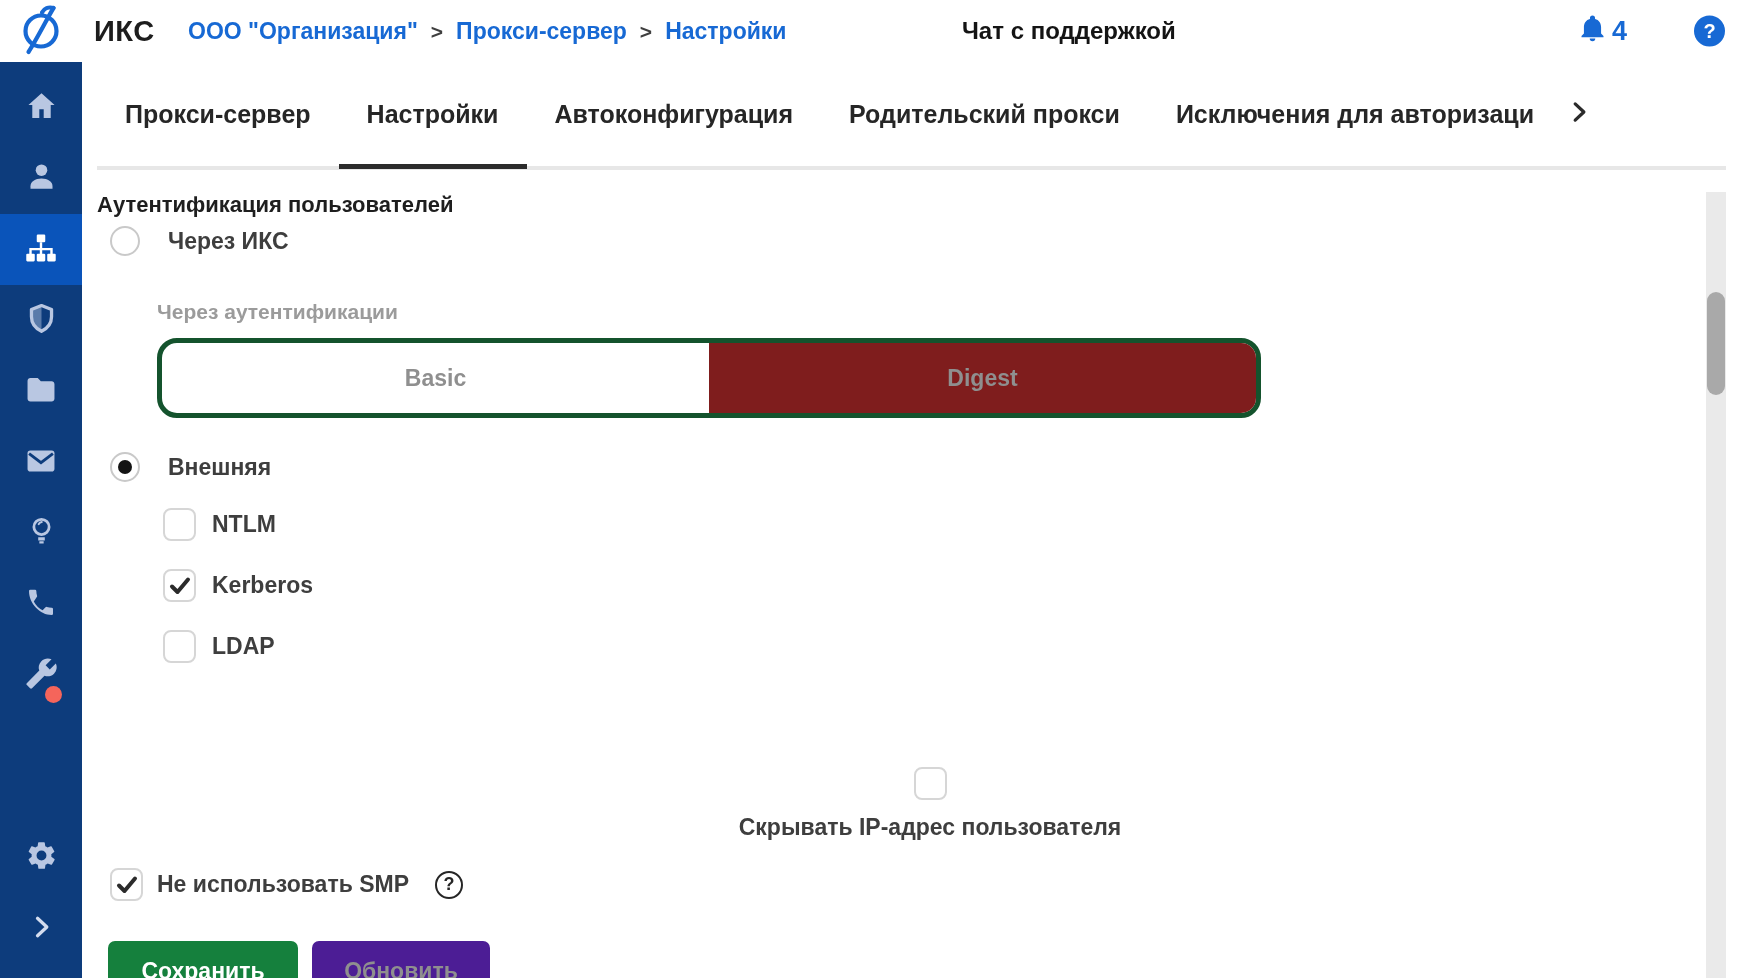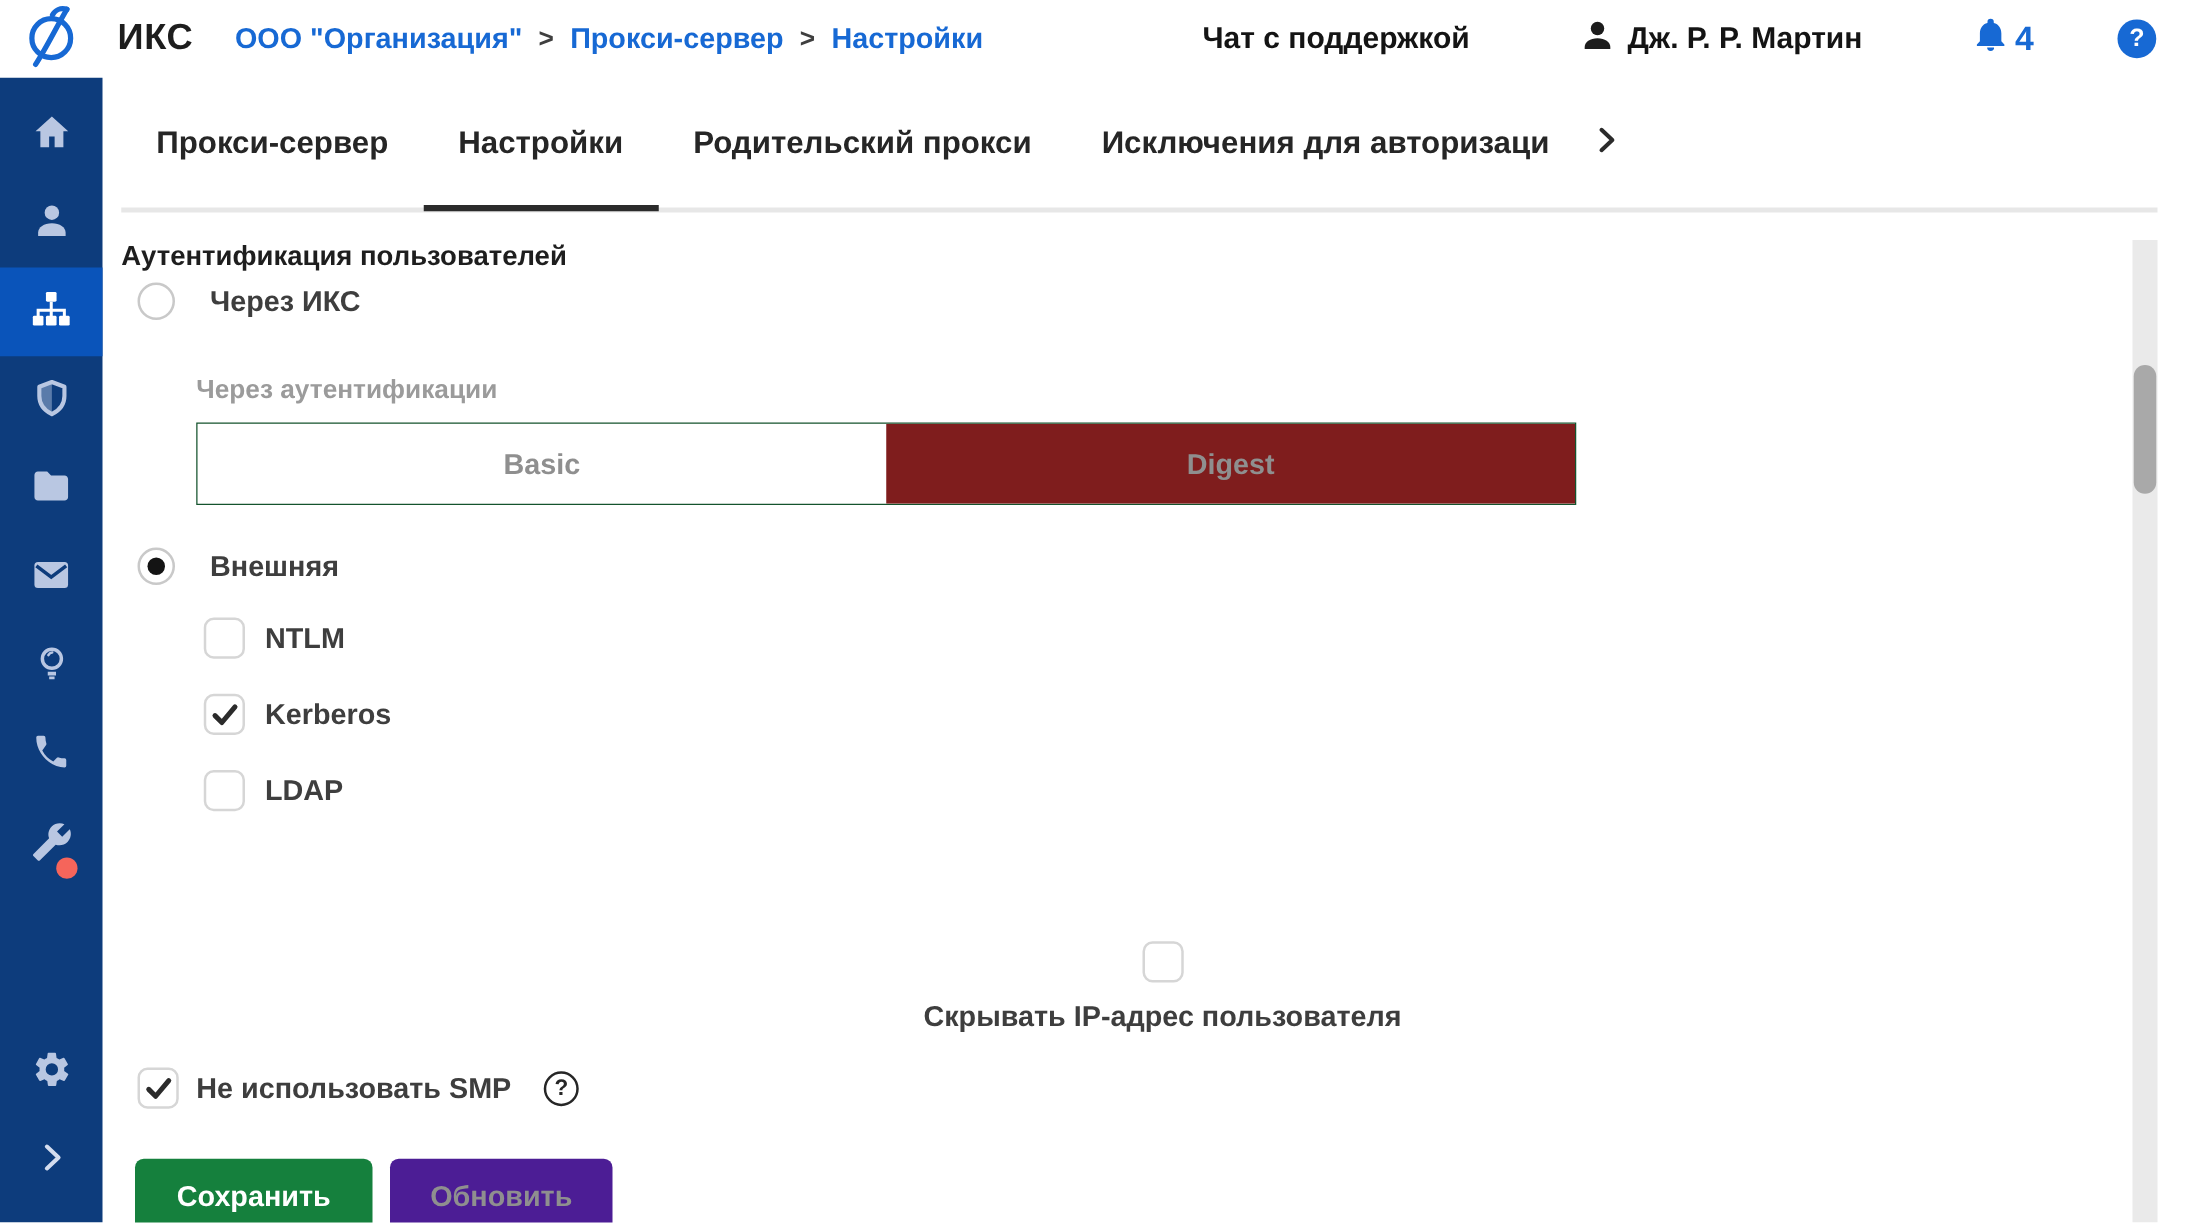--- a/index.html
+++ b/index.html
@@ -58,22 +58,22 @@
 
   .radio-row { display:flex; align-items:center; margin:8px 0 0 13px; gap:28px; cursor:pointer; }
   .radio-row.second { margin-top:34px; }
   .radio { width:30px; height:30px; border-radius:50%; border:2px solid #c9c9c9;
     background:#fff; display:flex; align-items:center; justify-content:center; flex:0 0 auto; }
   .radio .dot { width:14px; height:14px; border-radius:50%; background:#141414; }
   .radio-label { font-size:23px; font-weight:800; color:#3e3e3e; }
 
   .scheme-group { margin-left:60px; }
   .scheme-label { margin-top:44px; font-size:21px; font-weight:700; color:#9b9b9b; }
-  .segmented { margin-top:14px; width:1104px; height:66px; border:1px solid #14532d;
-    border-radius:0; display:flex; overflow:hidden; background:#fff; }
+  .segmented { margin-top:14px; width:1104px; height:80px; border:5px solid #14532d;
+    border-radius:20px; display:flex; overflow:hidden; background:#fff; }
   .segment { flex:1; display:flex; align-items:center; justify-content:center;
     font-size:23px; font-weight:800; color:#8f8f8f; cursor:pointer; }
   .segment.inactive { background:#7f1d1d; }
 
   .methods { margin-left:66px; }
   .check-row { display:flex; align-items:center; gap:16px; margin-top:28px; cursor:pointer; }
   .methods .check-row:first-child { margin-top:26px; }
   .checkbox { width:33px; height:33px; border:2px solid #d6d6d6; border-radius:8px;
     background:#fff; display:flex; align-items:center; justify-content:center; flex:0 0 auto; }
   .check-label { font-size:23px; font-weight:800; color:#3e3e3e; }
@@ -114,29 +114,20 @@
   <div class="breadcrumb">
     <span class="crumb">ООО "Организация"</span>
     <span class="crumb-sep">&gt;</span>
     <span class="crumb">Прокси-сервер</span>
     <span class="crumb-sep">&gt;</span>
     <span class="crumb">Настройки</span>
   </div>
 
   <div class="chat">Чат с поддержкой</div>
 
-  <div class="user">
-    <span>
-      <svg width="30" height="30" viewBox="0 0 24 24" fill="#1c1c1c">
-        <circle cx="12" cy="7.4" r="4.3"></circle>
-        <path d="M12 13.6c-4.7 0-8.2 2.4-8.2 5.6v1.4h16.4v-1.4c0-3.2-3.5-5.6-8.2-5.6z"></path>
-      </svg>
-    </span>
-    <span class="user-name">Дж. Р. Р. Мартин</span>
-  </div>
 
   <div class="bell-wrap">
     <span>
       <svg width="29" height="31" viewBox="0 0 24 24" fill="#1769d4">
         <path d="M12 22.2a2.3 2.3 0 0 0 2.3-2.3H9.7A2.3 2.3 0 0 0 12 22.2zm7.1-6.4v-5.2c0-3.4-1.8-6.2-5-6.9v-.8a2.1 2.1 0 0 0-4.2 0v.8c-3.2.7-5 3.5-5 6.9v5.2l-2 2v1.1h18.2v-1.1z"></path>
       </svg>
     </span>
     <span class="bell-count">4</span>
   </div>
 
@@ -236,20 +227,21 @@
       </svg>
     </span>
   </div>
 </div>
 
 <div class="main">
 
   <div class="tabs">
     <div class="tab">Прокси-сервер</div>
     <div class="tab active">Настройки</div>
+    <div class="tab">Автоконфигурация</div>
     <div class="tab">Родительский прокси</div>
     <div class="tab clipped">Исключения для авторизаци</div>
     <div class="tab-more">
       <span>
         <svg width="26" height="26" viewBox="0 0 24 24">
           <path d="M8.5 4.5 16.5 12l-8 7.5" fill="none" stroke="#2b2b2b" stroke-width="3" stroke-linecap="round" stroke-linejoin="round"></path>
         </svg>
       </span>
     </div>
   </div>

